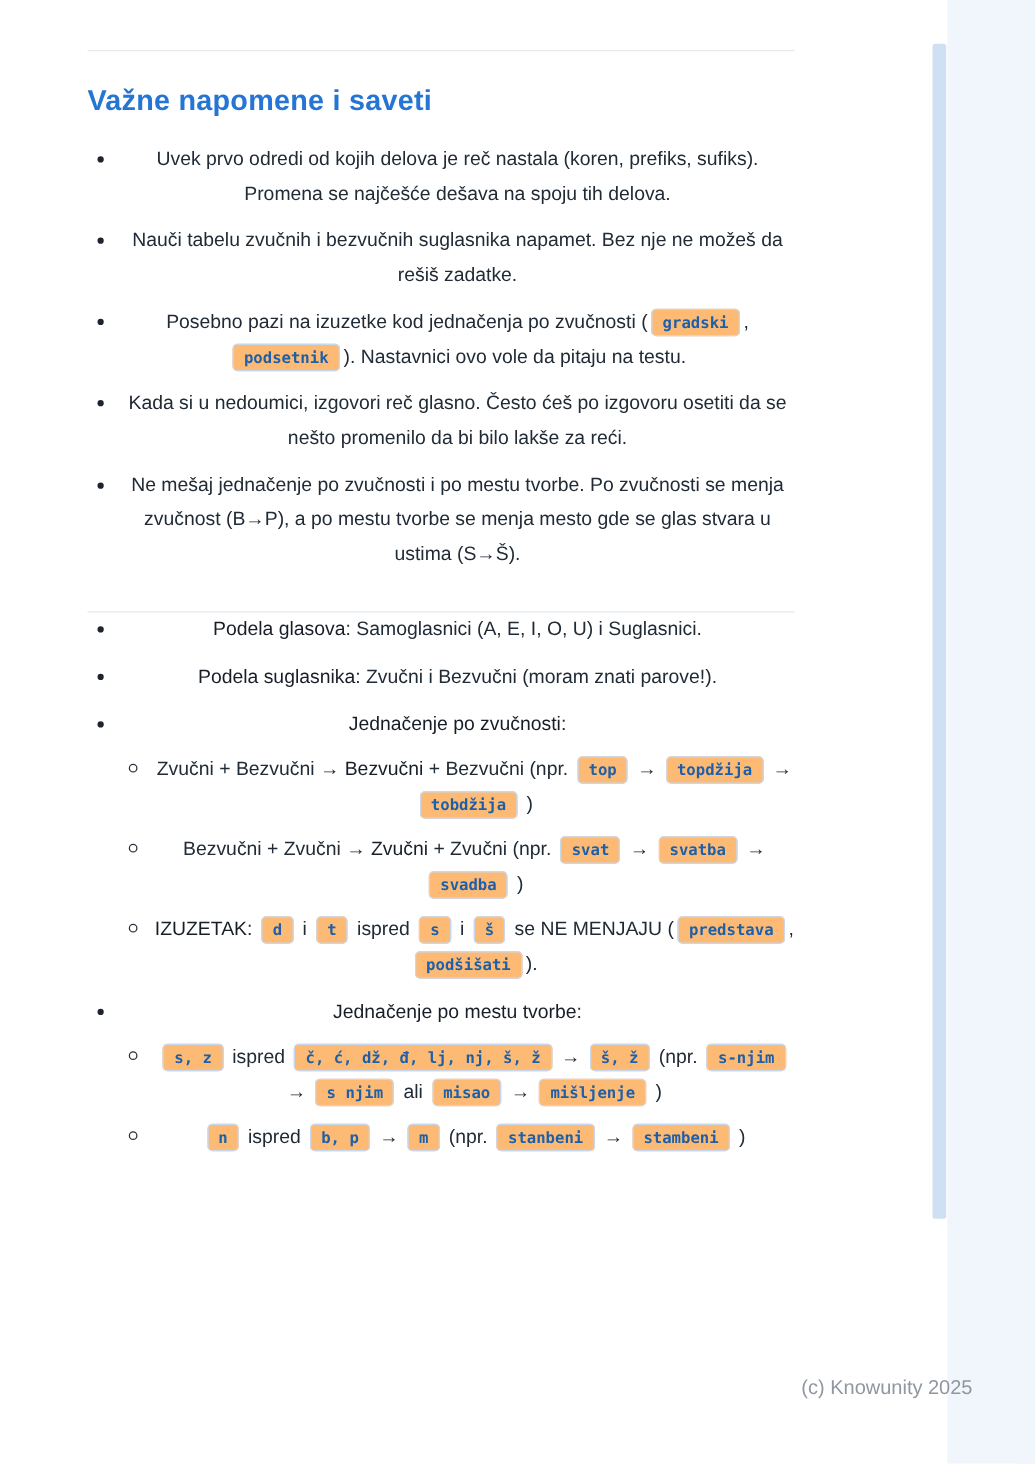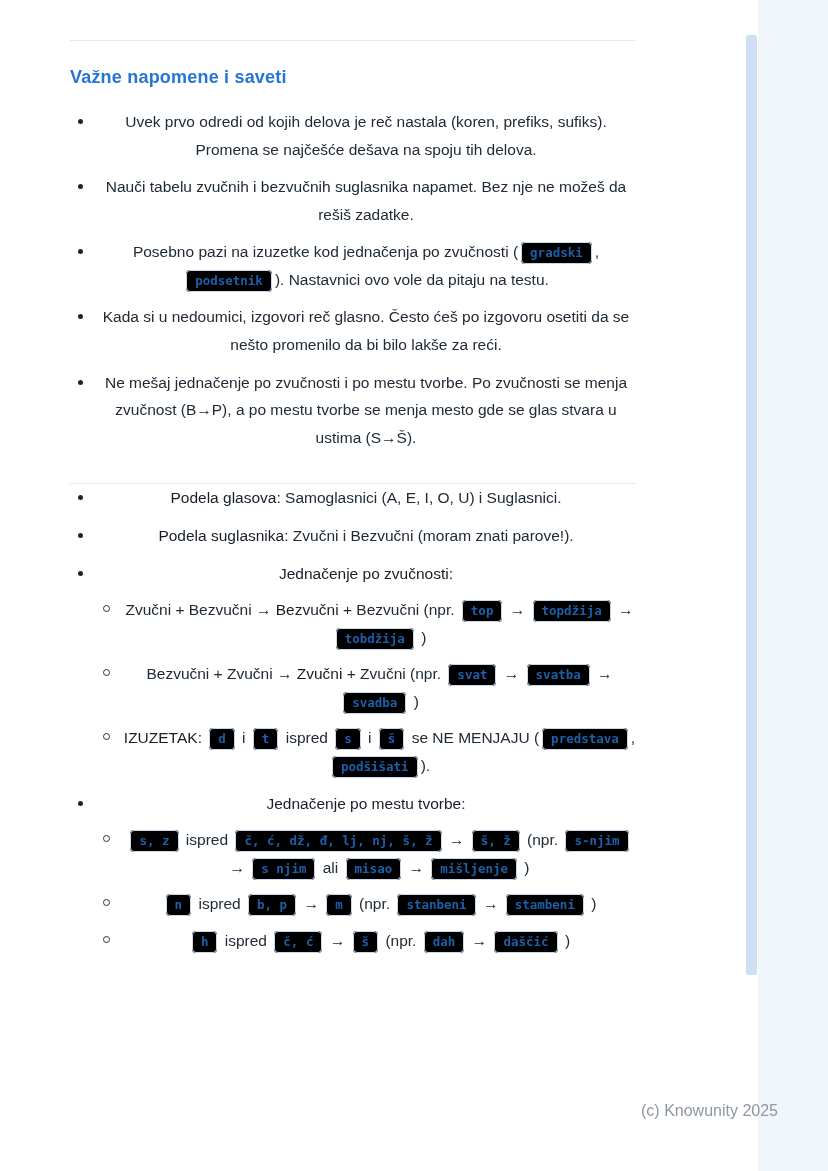--- a/index.html
+++ b/index.html
@@ -18,21 +18,21 @@
   }
   .divider {
     border:none;
     border-top:1px solid #e7e9ed;
     margin:0;
   }
   .divider-top { margin-top:40px; }
   .divider-mid { margin-top:32px; }
   .section-title {
     color:#2575d4;
-    font-size:18px;
+    font-size:23px;
     font-weight:700;
     margin:26px 0 20px 0;
     letter-spacing:.2px;
   }
   ul.bullets { list-style:none; margin-bottom:6px; }
   ul.bullets > li {
     position:relative;
     padding-left:26px;
     margin-bottom:10px;
     font-size:15.5px;
@@ -63,21 +63,21 @@
     border-radius:50%;
     background:transparent;
     border:1.5px solid #2a313c;
   }
   strong { font-weight:400; color:#171e28; }
   .chip {
     font-family:"DejaVu Sans Mono","Liberation Mono",monospace;
     font-size:12.5px;
     font-weight:700;
     color:#1d5fa8;
-    background:#000000;
+    background:#fdba74;
     border:1px solid #c9d8ec;
     border-radius:4px;
     padding:2px 8px 3px 8px;
     margin:0 3px;
     -webkit-box-decoration-break:clone;
     box-decoration-break:clone;
   }
   .footer {
     position:absolute;
     top:1102px;
@@ -126,19 +126,18 @@
         <li><strong>Podela glasova</strong><span>: Samoglasnici (A, E, I, O, U) i Suglasnici.</span></li>
         <li><strong>Podela suglasnika</strong><span>: Zvučni i Bezvučni (moram znati parove!).</span></li>
         <li><strong>Jednačenje po zvučnosti</strong><span>:</span><ul class="sublist">
             <li><span>Zvučni + Bezvučni → </span><strong>Bezvučni</strong><span> + Bezvučni (npr. </span><code class="chip">top</code><span> → </span><code class="chip">topdžija</code><span> → </span><code class="chip">tobdžija</code><span> )</span></li>
             <li><span>Bezvučni + Zvučni → </span><strong>Zvučni</strong><span> + Zvučni (npr. </span><code class="chip">svat</code><span> → </span><code class="chip">svatba</code><span> → </span><code class="chip">svadba</code><span> )</span></li>
             <li><strong>IZUZETAK</strong><span>: </span><code class="chip">d</code><span> i </span><code class="chip">t</code><span> ispred </span><code class="chip">s</code><span> i </span><code class="chip">š</code><span> se NE MENJAJU (</span><code class="chip">predstava</code><span>, </span><code class="chip">podšišati</code><span>).</span></li>
           </ul></li>
         <li><strong>Jednačenje po mestu tvorbe</strong><span>:</span><ul class="sublist">
             <li><code class="chip">s, z</code><span> ispred </span><code class="chip">č, ć, dž, đ, lj, nj, š, ž</code><span> → </span><code class="chip">š, ž</code><span> (npr. </span><code class="chip">s-njim</code><span> → </span><code class="chip">s njim</code><span> ali </span><code class="chip">misao</code><span> → </span><code class="chip">mišljenje</code><span> )</span></li>
             <li><code class="chip">n</code><span> ispred </span><code class="chip">b, p</code><span> → </span><code class="chip">m</code><span> (npr. </span><code class="chip">stanbeni</code><span> → </span><code class="chip">stambeni</code><span> )</span></li>
-            <li><code class="chip">h</code><span> ispred </span><code class="chip">č, ć</code><span> → </span><code class="chip">š</code><span> (npr. </span><code class="chip">dah</code><span> → </span><code class="chip">daščić</code><span> )</span></li>
           </ul></li>
       </ul>
   </section>
 </div>
 
 <div class="footer">(c) Knowunity 2025</div>
 
 </body></html>

